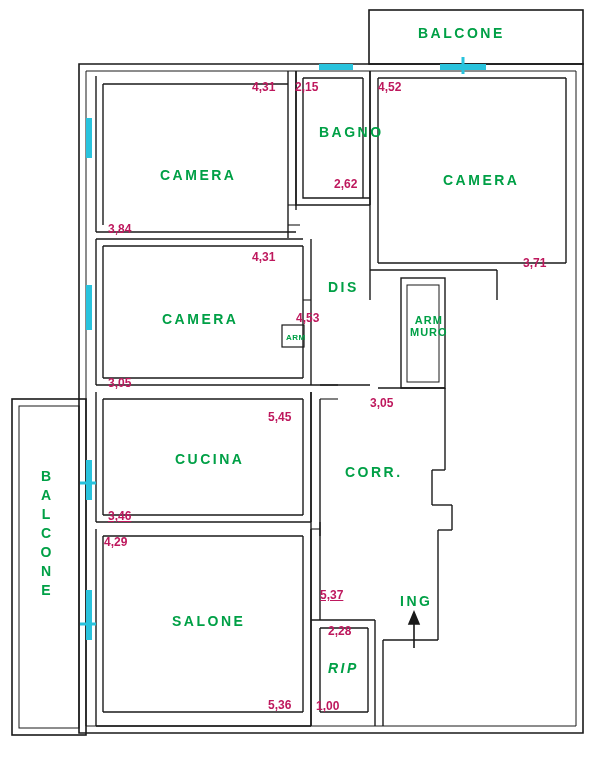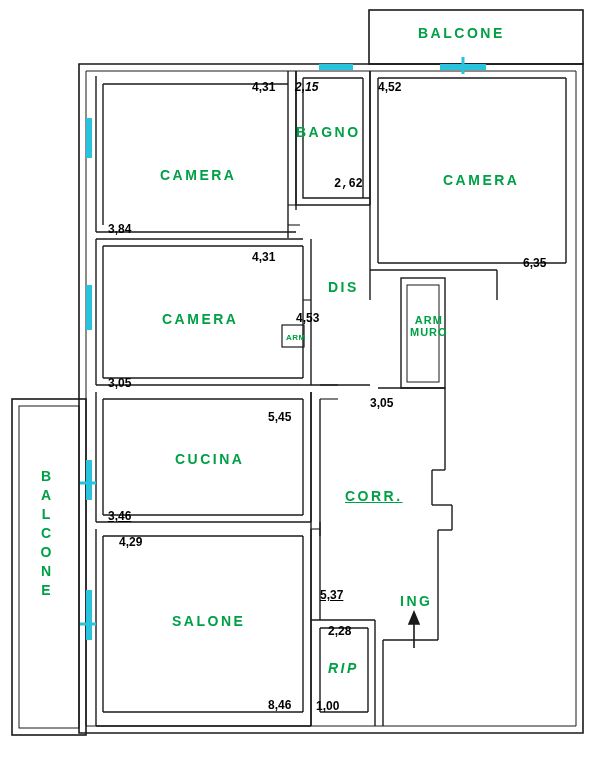--- a/index.html
+++ b/index.html
@@ -24,21 +24,21 @@
   .label {
     position: absolute;
     color: #00a046;
     font-weight: bold;
     white-space: nowrap;
     letter-spacing: 2px;
     font-size: 13px;
   }
   .dim {
     position: absolute;
-    color: #000000;
+    color: #be185d;
     font-weight: bold;
     white-space: nowrap;
     font-size: 12px;
   }
   .label.room {
     font-size: 14px;
     letter-spacing: 2.5px;
   }
   .label.small {
     font-size: 11px;
@@ -182,50 +182,50 @@
 
     <g stroke="#1a1a1a" stroke-width="1.6" fill="#1a1a1a">
       <line x1="414" y1="648" x2="414" y2="620"></line>
       <polygon points="414,612 409,624 419,624"></polygon>
     </g>
 
   </svg>
 
   <div class="label room" style="left:418px; top:25px;">BALCONE</div>
   <div class="label room" style="left:160px; top:167px;">CAMERA</div>
-  <div class="label room" style="left:296px; top:124px;">BAGNO</div>
+  <div class="label room" style="left:319px; top:124px;">BAGNO</div>
   <div class="label room" style="left:443px; top:172px;">CAMERA</div>
   <div class="label room" style="left:162px; top:311px;">CAMERA</div>
   <div class="label room" style="left:328px; top:279px;">DIS</div>
 
   <div class="label small" style="left:410px; top:314px; line-height:12px; text-align:center;">
     <span>ARM</span><br>
     <span>MURO</span>
   </div>
 
   <div class="label tiny" style="left:286px; top:333px;">ARM</div>
 
   <div class="label room" style="left:175px; top:451px;">CUCINA</div>
-  <div class="label room" style="left:345px; top:488px;text-decoration:underline;">CORR.</div>
+  <div class="label room" style="left:345px; top:464px;">CORR.</div>
   <div class="label room vertical" style="left:38px; top:468px;">BALCONE</div>
   <div class="label room" style="left:172px; top:613px;">SALONE</div>
   <div class="label room" style="left:400px; top:593px;">ING</div>
   <div class="label room" style="left:328px; top:660px;font-style:italic;">RIP</div>
 
   <div class="dim" style="left:252px; top:80px;">4,31</div>
-  <div class="dim" style="left:295px; top:80px;font-style:italic;">2,15</div>
+  <div class="dim" style="left:295px; top:80px;">2,15</div>
   <div class="dim" style="left:378px; top:80px;">4,52</div>
-  <div class="dim" style="left:334px; top:177px;font-family:Liberation Mono, monospace;">2,62</div>
+  <div class="dim" style="left:334px; top:177px;">2,62</div>
   <div class="dim" style="left:108px; top:222px;">3,84</div>
   <div class="dim" style="left:252px; top:250px;">4,31</div>
-  <div class="dim" style="left:523px; top:256px;">6,35</div>
+  <div class="dim" style="left:523px; top:256px;">3,71</div>
   <div class="dim" style="left:296px; top:311px;">4,53</div>
   <div class="dim" style="left:108px; top:376px;">3,05</div>
   <div class="dim" style="left:370px; top:396px;">3,05</div>
   <div class="dim" style="left:268px; top:410px;text-align:center;">5,45</div>
   <div class="dim" style="left:108px; top:509px;text-decoration:underline;">3,46</div>
-  <div class="dim" style="left:119px; top:535px;">4,29</div>
+  <div class="dim" style="left:104px; top:535px;">4,29</div>
   <div class="dim" style="left:320px; top:588px;text-decoration:underline;">5,37</div>
   <div class="dim" style="left:328px; top:624px;text-align:center;">2,28</div>
-  <div class="dim" style="left:268px; top:698px;">8,46</div>
+  <div class="dim" style="left:268px; top:698px;">5,36</div>
   <div class="dim" style="left:316px; top:699px;">1,00</div>
 
 </div>
 
 </body></html>

